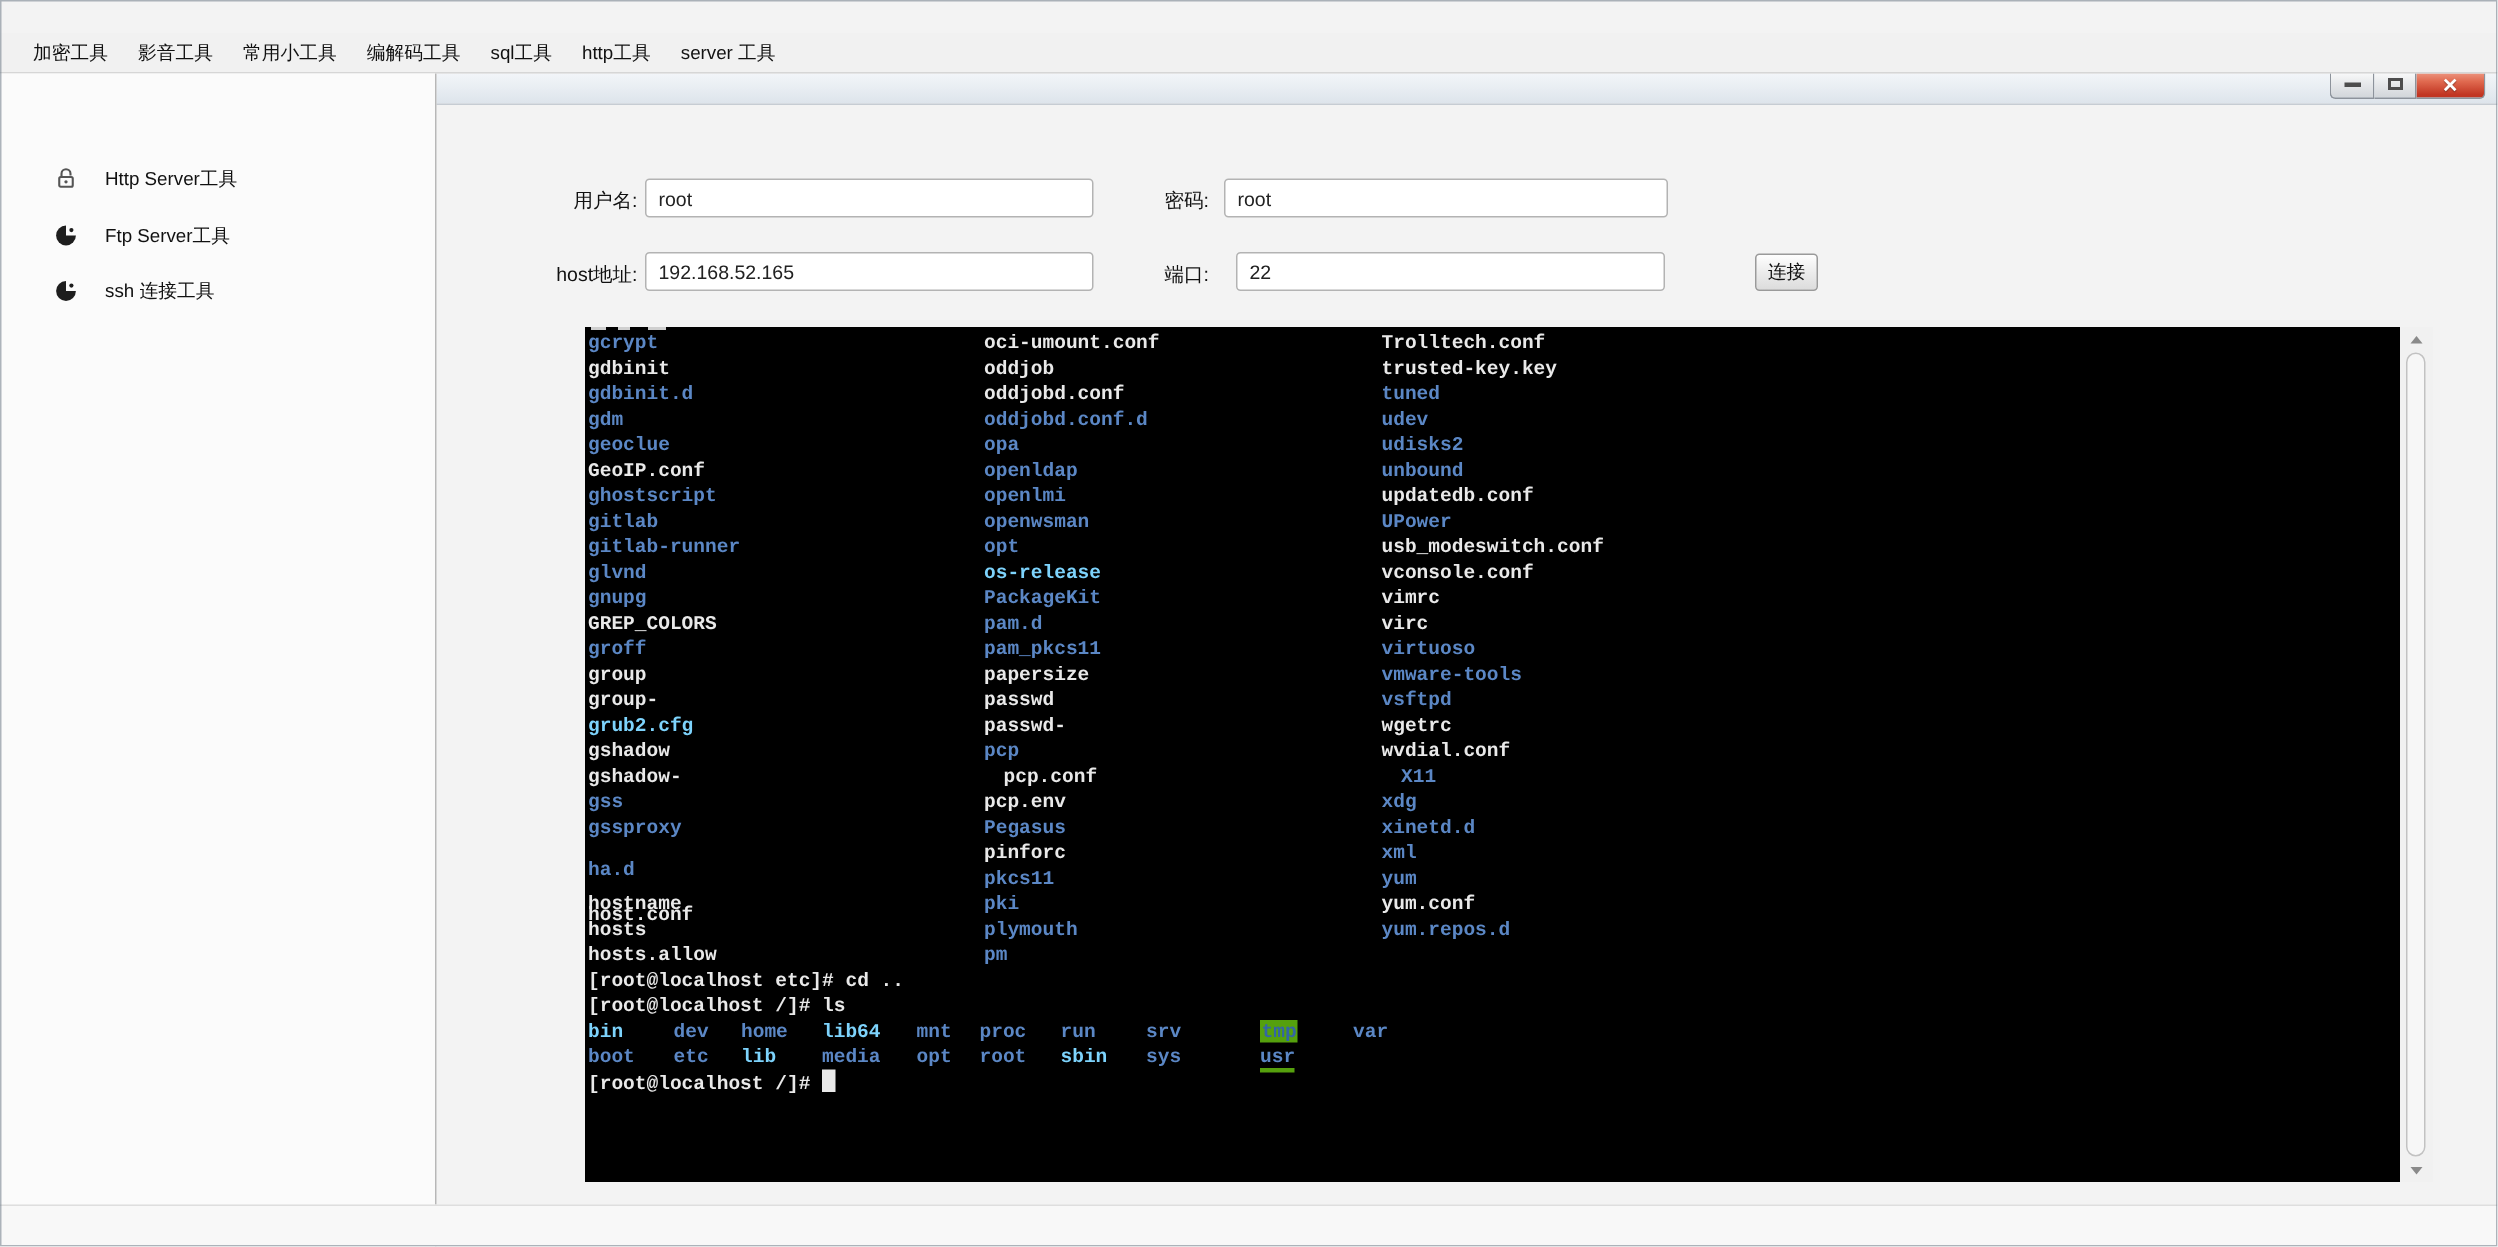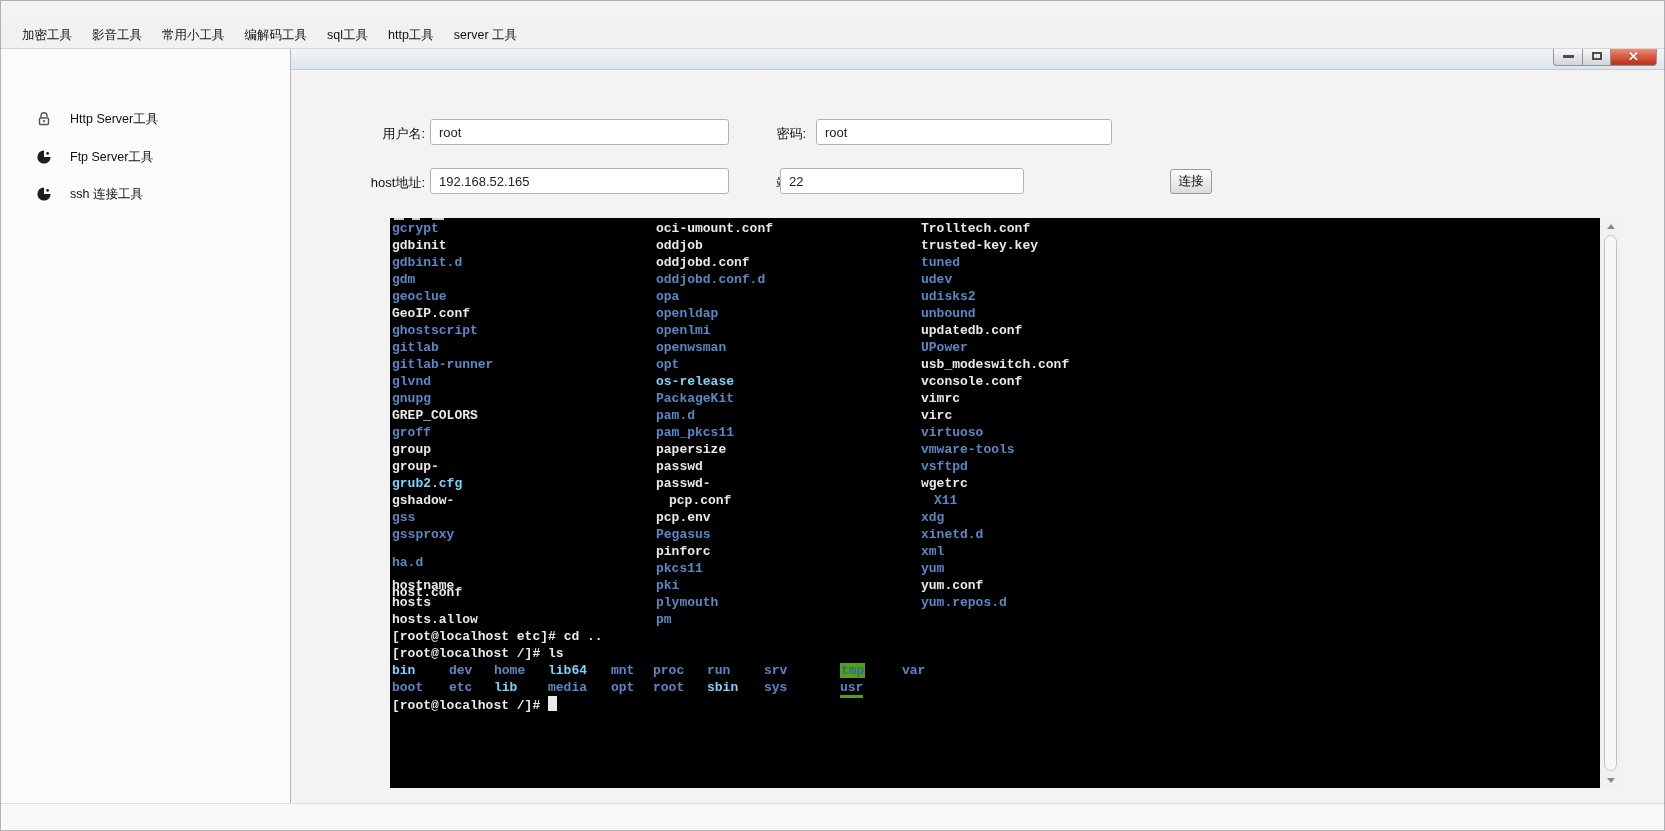--- a/index.html
+++ b/index.html
@@ -132,21 +132,21 @@
 </div>
 
 <div class="form-label" style="left:345px;top:125px;width:80px;">用户名:</div>
 <input class="tf" style="left: 430px; top: 119px; width: 299px;" value="root">
 <div class="form-label" style="left:745px;top:125px;width:61px;">密码:</div>
 <input class="tf" style="left: 816px; top: 119px; width: 296px;" value="root">
 
 <div class="form-label" style="left:340px;top:174px;width:85px;">host地址:</div>
 <input class="tf" style="left: 430px; top: 168px; width: 299px;" value="192.168.52.165">
 <div class="form-label" style="left:745px;top:174px;width:61px;">端口:</div>
-<input class="tf" style="left: 780px; top: 168px; width: 244px;" value="22">
+<input class="tf" style="left: 824px; top: 168px; width: 286px;" value="22">
 
 <button class="btn-connect">连接</button>
 
 <div class="terminal">
   <div class="top-dash" style="left:4px;width:10px;"></div>
   <div class="top-dash" style="left:22px;width:8px;"></div>
   <div class="top-dash" style="left:42px;width:12px;"></div>
   <div class="term-content" id="term-content">
       <div class="tl"><span class="cell" style="width: 264px;"><span class="t-dir">gcrypt</span></span><span class="cell" style="width: 265px;"><span class="t-file">oci-umount.conf</span></span><span class="cell"><span class="t-file">Trolltech.conf</span></span></div>
       <div class="tl"><span class="cell" style="width: 264px;"><span class="t-file">gdbinit</span></span><span class="cell" style="width: 265px;"><span class="t-file">oddjob</span></span><span class="cell"><span class="t-file">trusted-key.key</span></span></div>
@@ -157,20 +157,21 @@
       <div class="tl"><span class="cell" style="width: 264px;"><span class="t-dir">ghostscript</span></span><span class="cell" style="width: 265px;"><span class="t-dir">openlmi</span></span><span class="cell"><span class="t-file">updatedb.conf</span></span></div>
       <div class="tl"><span class="cell" style="width: 264px;"><span class="t-dir">gitlab</span></span><span class="cell" style="width: 265px;"><span class="t-dir">openwsman</span></span><span class="cell"><span class="t-dir">UPower</span></span></div>
       <div class="tl"><span class="cell" style="width: 264px;"><span class="t-dir">gitlab-runner</span></span><span class="cell" style="width: 265px;"><span class="t-dir">opt</span></span><span class="cell"><span class="t-file">usb_modeswitch.conf</span></span></div>
       <div class="tl"><span class="cell" style="width: 264px;"><span class="t-dir">glvnd</span></span><span class="cell" style="width: 265px;"><span class="t-symlink">os-release</span></span><span class="cell"><span class="t-file">vconsole.conf</span></span></div>
       <div class="tl"><span class="cell" style="width: 264px;"><span class="t-dir">gnupg</span></span><span class="cell" style="width: 265px;"><span class="t-dir">PackageKit</span></span><span class="cell"><span class="t-file">vimrc</span></span></div>
       <div class="tl"><span class="cell" style="width: 264px;"><span class="t-file">GREP_COLORS</span></span><span class="cell" style="width: 265px;"><span class="t-dir">pam.d</span></span><span class="cell"><span class="t-file">virc</span></span></div>
       <div class="tl"><span class="cell" style="width: 264px;"><span class="t-dir">groff</span></span><span class="cell" style="width: 265px;"><span class="t-dir">pam_pkcs11</span></span><span class="cell"><span class="t-dir">virtuoso</span></span></div>
       <div class="tl"><span class="cell" style="width: 264px;"><span class="t-file">group</span></span><span class="cell" style="width: 265px;"><span class="t-file">papersize</span></span><span class="cell"><span class="t-dir">vmware-tools</span></span></div>
       <div class="tl"><span class="cell" style="width: 264px;"><span class="t-file">group-</span></span><span class="cell" style="width: 265px;"><span class="t-file">passwd</span></span><span class="cell"><span class="t-dir">vsftpd</span></span></div>
       <div class="tl"><span class="cell" style="width: 264px;"><span class="t-symlink">grub2.cfg</span></span><span class="cell" style="width: 265px;"><span class="t-file">passwd-</span></span><span class="cell"><span class="t-file">wgetrc</span></span></div>
+      <div class="tl"><span class="cell" style="width: 264px;"><span class="t-file">gshadow</span></span><span class="cell" style="width: 265px;"><span class="t-dir">pcp</span></span><span class="cell"><span class="t-file">wvdial.conf</span></span></div>
       <div class="tl"><span class="cell" style="width: 264px;"><span class="t-file">gshadow-</span></span><span class="cell" style="width: 265px; padding-left: 13px;"><span class="t-file">pcp.conf</span></span><span class="cell"><span class="t-dir">X11</span></span></div>
       <div class="tl"><span class="cell" style="width: 264px;"><span class="t-dir">gss</span></span><span class="cell" style="width: 265px;"><span class="t-file">pcp.env</span></span><span class="cell"><span class="t-dir">xdg</span></span></div>
       <div class="tl"><span class="cell" style="width: 264px;"><span class="t-dir">gssproxy</span></span><span class="cell" style="width: 265px;"><span class="t-dir">Pegasus</span></span><span class="cell"><span class="t-dir">xinetd.d</span></span></div>
       <div class="tl"><span class="cell" style="width: 264px; margin-top: 11px;"><span class="t-dir">ha.d</span></span><span class="cell" style="width: 265px;"><span class="t-file">pinforc</span></span><span class="cell"><span class="t-dir">xml</span></span></div>
       <div class="tl"><span class="cell" style="width: 264px; margin-top: 24px;"><span class="t-file">host.conf</span></span><span class="cell" style="width: 265px;"><span class="t-dir">pkcs11</span></span><span class="cell"><span class="t-dir">yum</span></span></div>
       <div class="tl"><span class="cell" style="width: 264px;"><span class="t-file">hostname</span></span><span class="cell" style="width: 265px;"><span class="t-dir">pki</span></span><span class="cell"><span class="t-file">yum.conf</span></span></div>
       <div class="tl"><span class="cell" style="width: 264px;"><span class="t-file">hosts</span></span><span class="cell" style="width: 265px;"><span class="t-dir">plymouth</span></span><span class="cell"><span class="t-dir">yum.repos.d</span></span></div>
       <div class="tl"><span class="cell" style="width: 264px;"><span class="t-file">hosts.allow</span></span><span class="cell" style="width: 265px;"><span class="t-dir">pm</span></span></div>
       <div class="tl"><span class="t-file">[root@localhost etc]# cd ..</span></div>
       <div class="tl"><span class="t-file">[root@localhost /]# ls</span></div>

